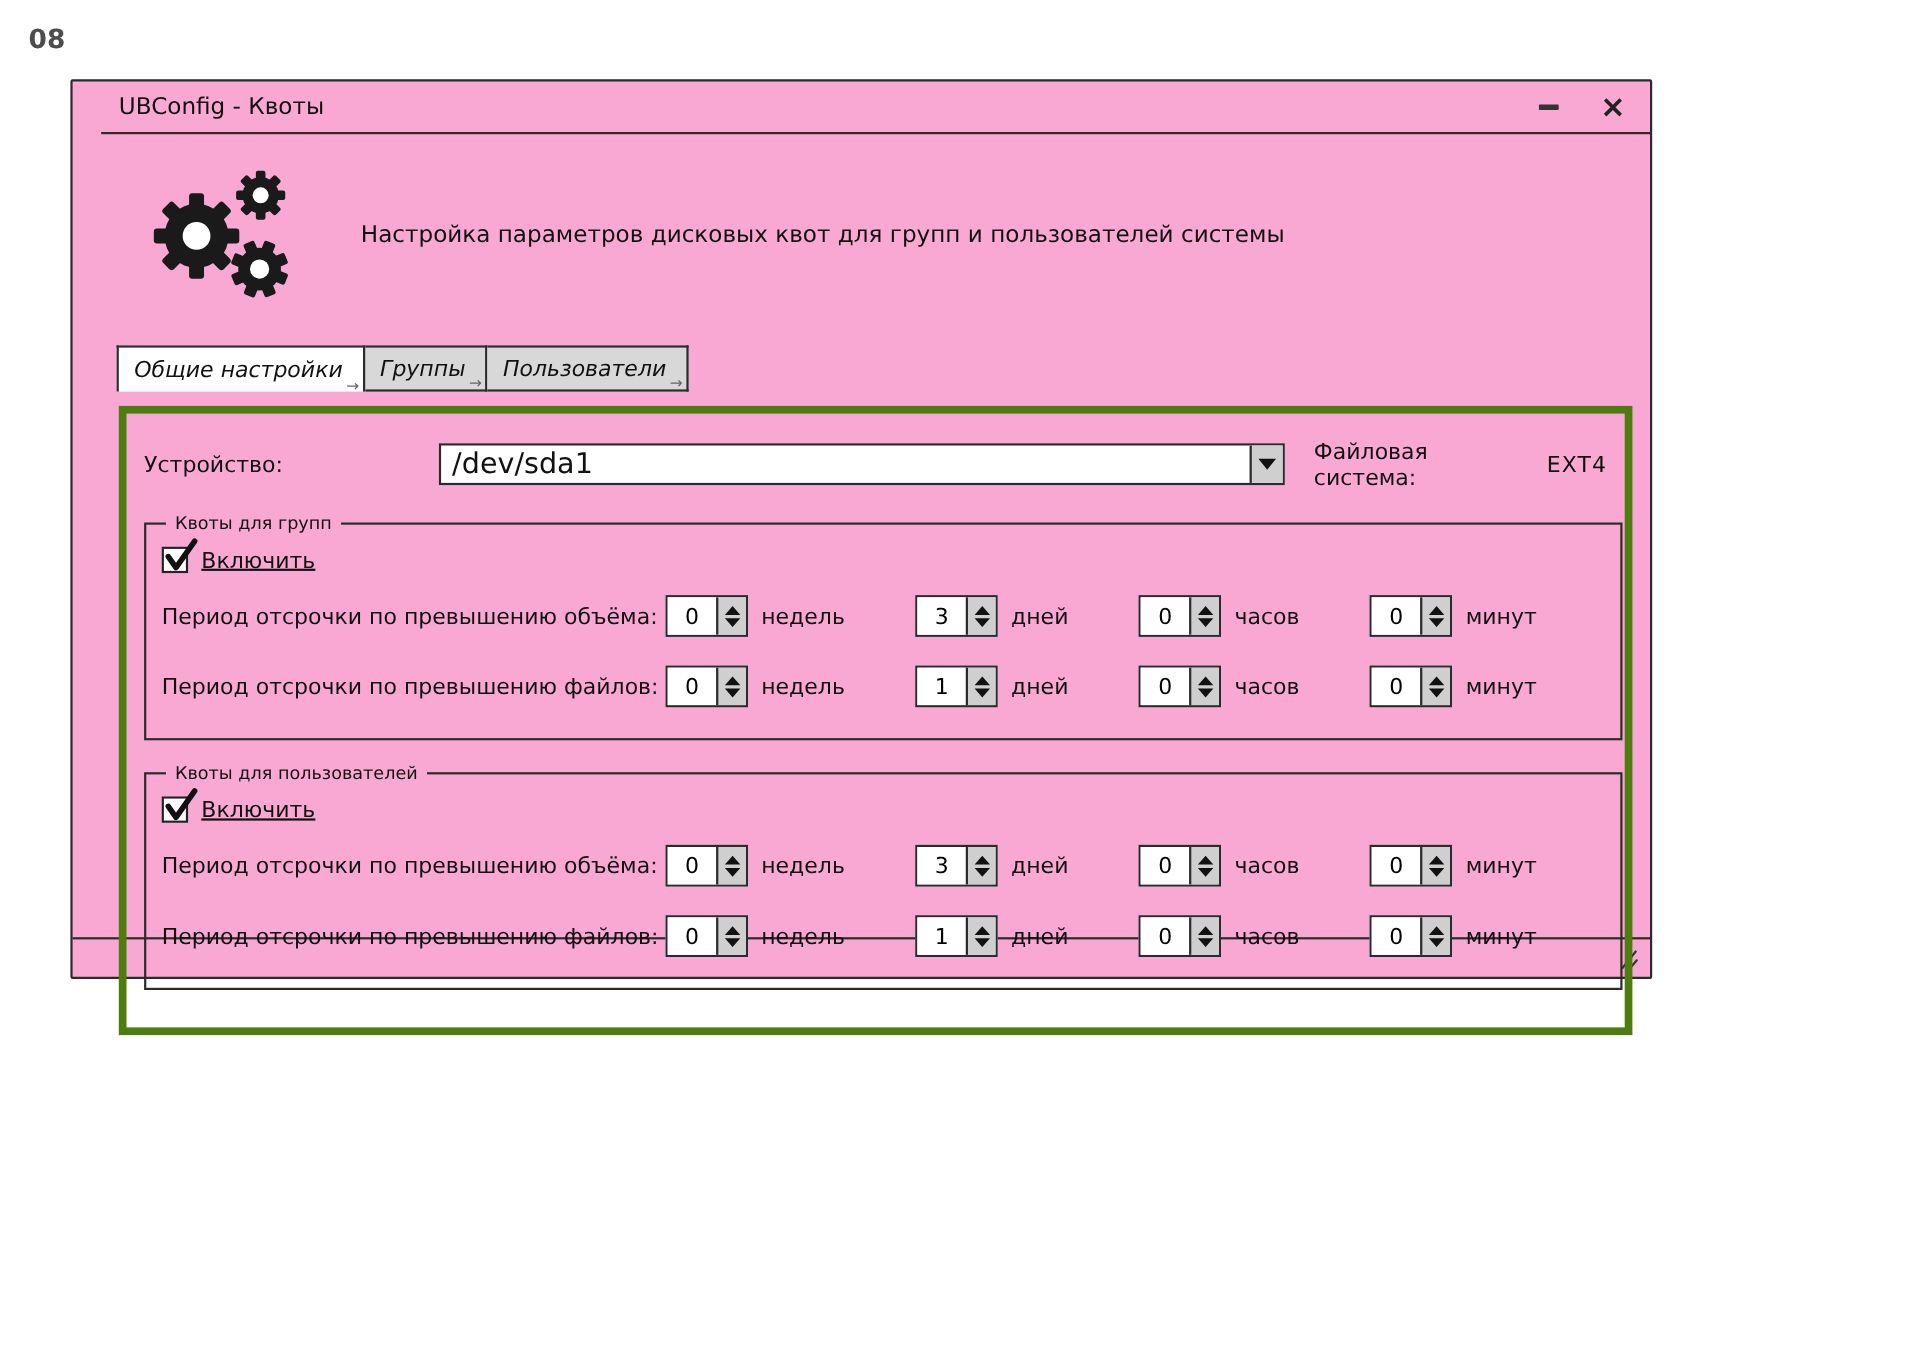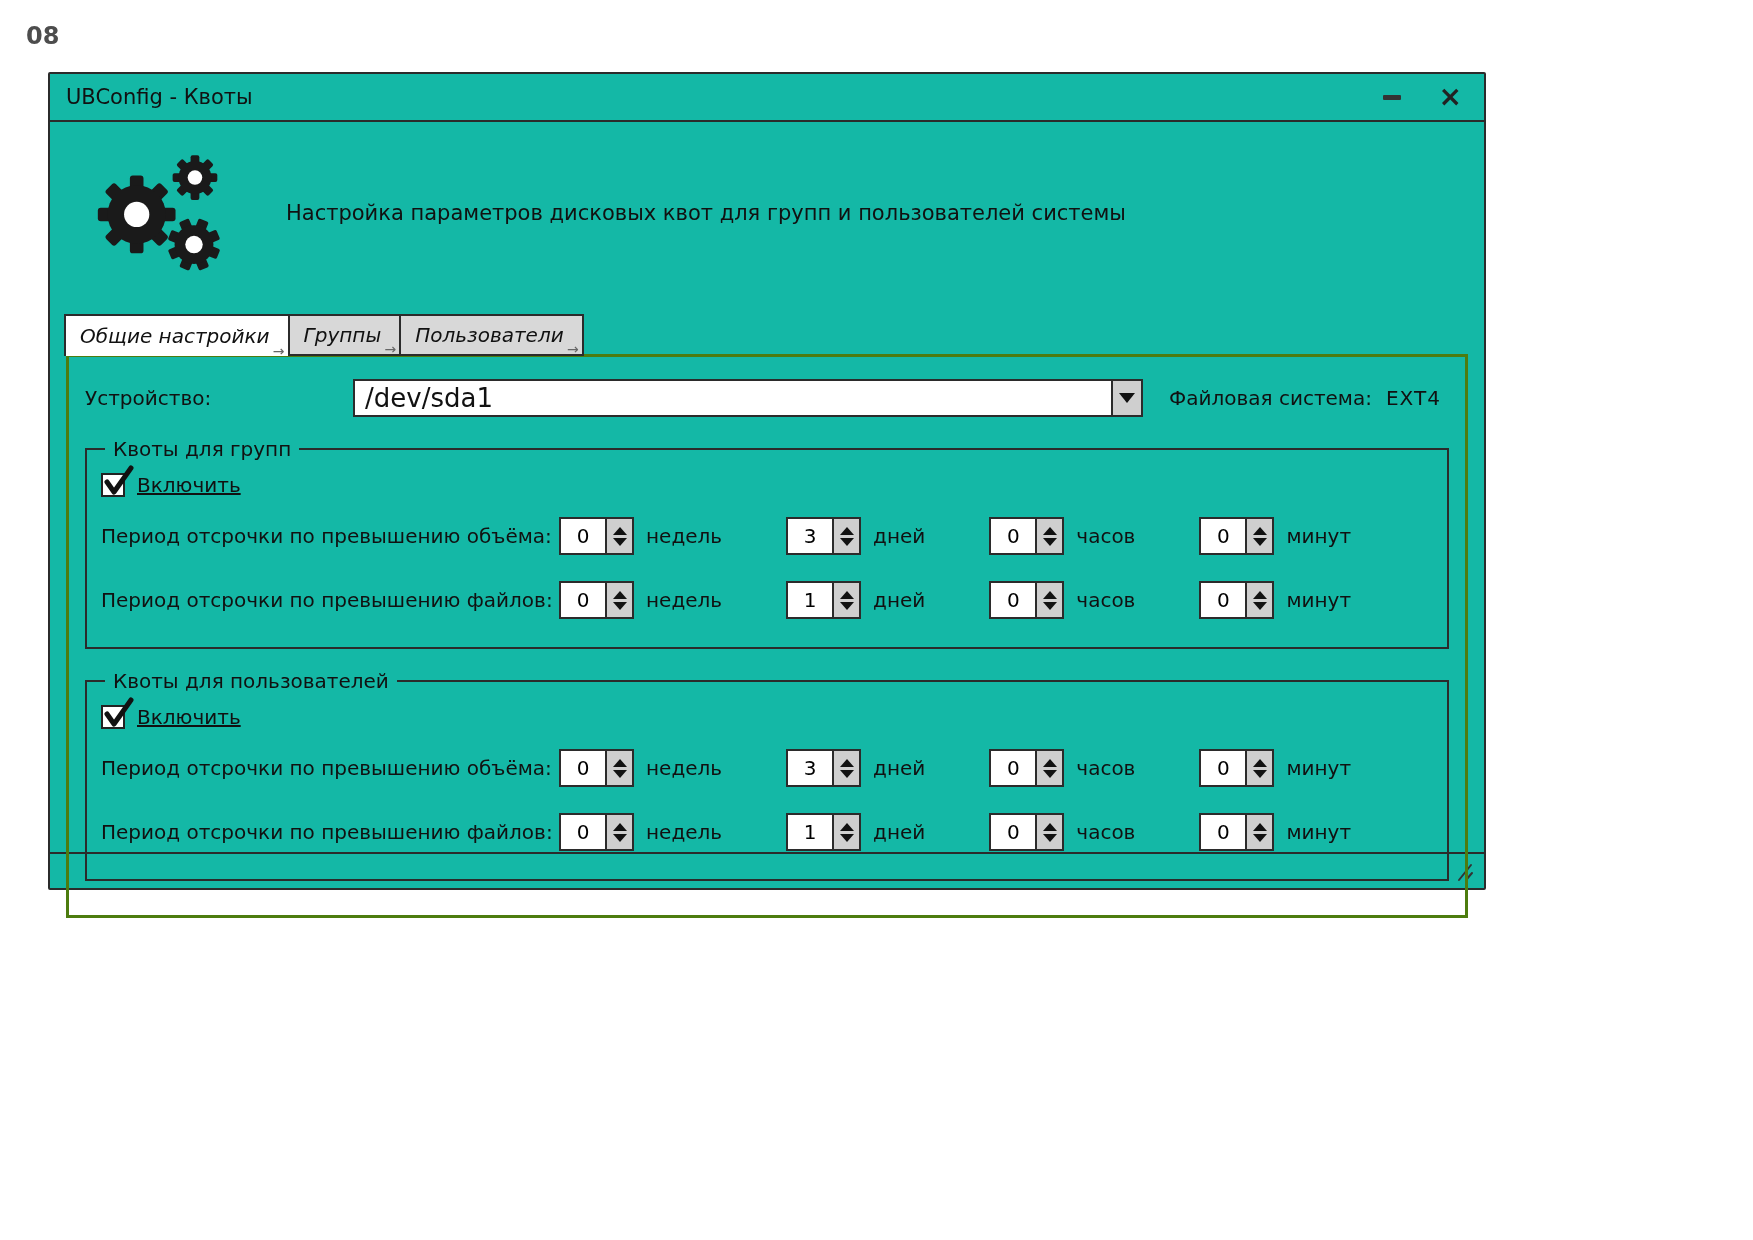--- a/index.html
+++ b/index.html
@@ -12,24 +12,25 @@
     overflow: hidden;
   }
 
   .page-label {
     position: absolute; left: 26px; top: 22px;
     font-size: 24px; font-weight: bold; color: #4d4d4d;
   }
 
   
   .window {
-    position: absolute; left: 48px; top: 72px;
+    position: absolute; left: 64px; top: 72px;
     width: 1438px; height: 818px;
     border: 2px solid #2b2b2b; border-radius: 2px;
-    background: #14b8a6;
+    background: #f9a8d4;
+    padding-left: 26px;
   }
   .titlebar {
     height: 48px; border-bottom: 2px solid #2b2b2b;
     display: flex; align-items: center;
     padding: 0 16px;
   }
   .titlebar .title { font-size: 21px; }
   .titlebar .win-controls {
     margin-left: auto; display: flex; align-items: center; gap: 38px;
     padding-right: 6px;
@@ -58,22 +59,22 @@
   .tab.active { background: #fff; border-bottom: none; z-index: 3; }
   .tab.inactive { background: #d8d8d8; border-left: none; }
   .tab .link-arrow {
     position: absolute; right: 3px; bottom: -2px;
     font-size: 14px; color: #666; line-height: 1;
   }
 
   
   .tab-panel {
     position: relative; z-index: 1;
-    border: 3px solid #4d7c0f;
-    margin: 0 2px;
+    border: 7px solid #4d7c0f;
+    margin: 15px 2px;
     padding: 16px 14px 14px 14px;
   }
 
   .device-row { display: flex; align-items: center; margin: 6px 2px 20px 2px; font-size: 20px; }
   .device-label { width: 268px; flex-shrink: 0; }
   .combo {
     width: 790px; height: 38px;
     border: 2px solid #2b2b2b; background: #fff;
     display: flex; align-items: stretch; cursor: pointer;
   }
@@ -89,21 +90,21 @@
   }
   .fs-label { margin-left: 26px; }
   .fs-value { margin-left: 14px; letter-spacing: 1px; }
 
   
   fieldset {
     border: 2px solid #2b2b2b;
     margin: 0 2px 20px 2px;
     padding: 6px 12px 20px 12px;
   }
-  legend { font-size: 20px; padding: 0 8px; margin-left: 6px; }
+  legend { font-size: 16px; padding: 0 8px; margin-left: 6px; }
 
   .cb-row { display: flex; align-items: center; gap: 12px; margin: 6px 0 20px 2px; }
   .checkbox {
     position: relative; width: 24px; height: 24px;
     border: 2px solid #222; background: #fff; cursor: pointer;
     flex-shrink: 0;
   }
   .checkbox .check { display: none; position: absolute; left: -1px; top: -11px; }
   .checkbox[data-checked="true"] .check { display: block; }
   .cb-label { font-size: 20px; text-decoration: underline; }

